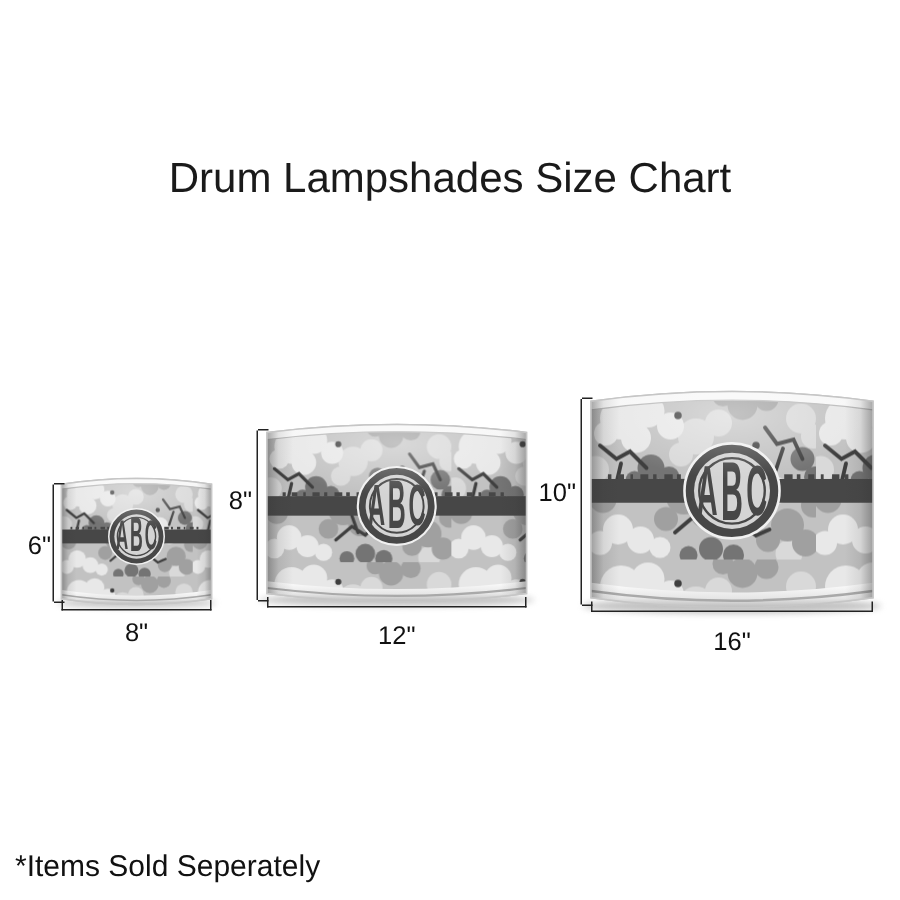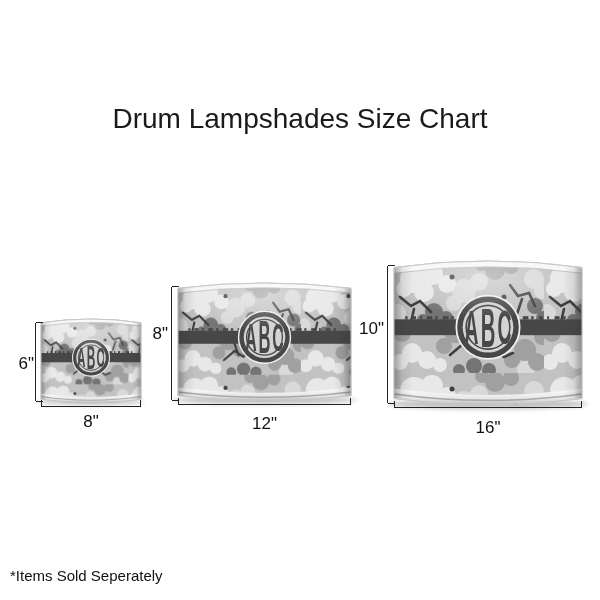--- a/index.html
+++ b/index.html
@@ -5,21 +5,21 @@
   html,body{margin:0;padding:0;background:#ffffff;}
   .canvas{
     position:relative;width:600px;height:600px;background:#ffffff;
     font-family:"Liberation Sans",sans-serif;overflow:hidden;margin-top:45px;
   }
   .title{
     position:absolute;top:58px;left:0;width:100%;text-align:center;
     font-size:28px;color:#1a1a1a;white-space:nowrap;
   }
   .footnote{
-    position:absolute;left:10px;top:522px;font-size:15px;color:#111;
+    position:absolute;left:10px;top:522px;font-size:20px;color:#111;
   }
   .shade{position:absolute;}
   .dim-label{position:absolute;font-size:17px;color:#111;white-space:nowrap;}
   .dim-label.h{text-align:right;}
   .dim-label.w{text-align:center;}
   .vdim{position:absolute;width:7px;border-left:1.6px solid #222;}
   .vdim::before,.vdim::after{content:"";position:absolute;left:0;width:7px;border-top:1.6px solid #222;}
   .vdim::before{top:-1px;}
   .vdim::after{bottom:-1px;}
   .hdim{position:absolute;height:7px;border-bottom:1.6px solid #222;}

